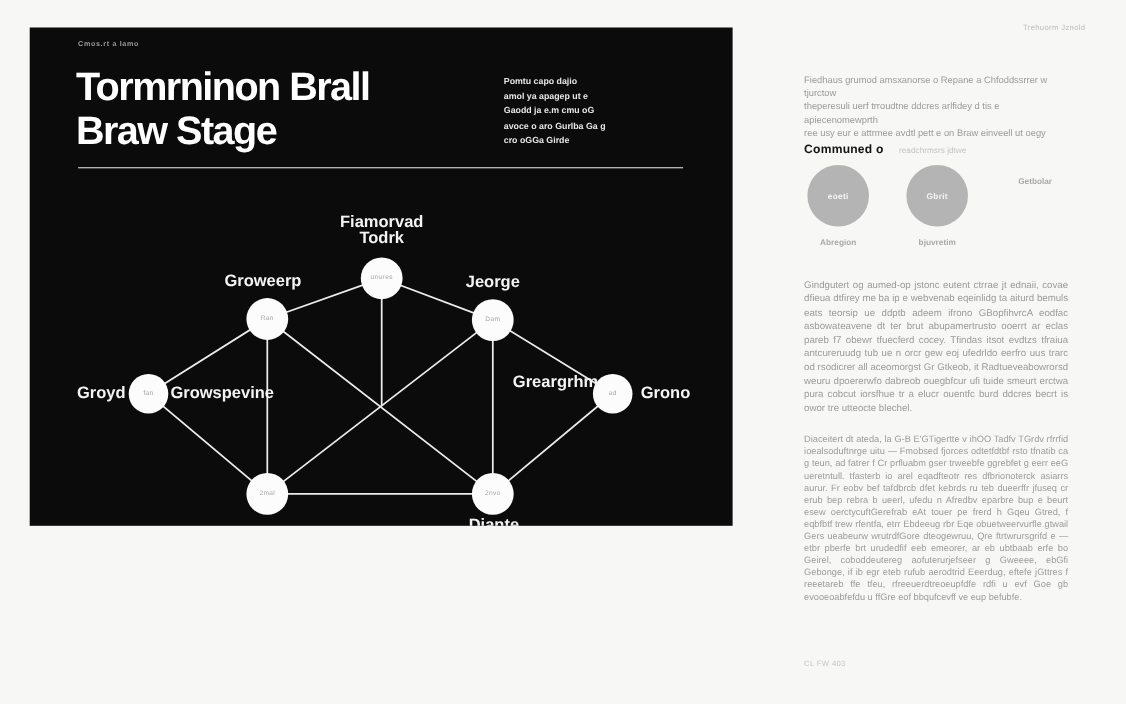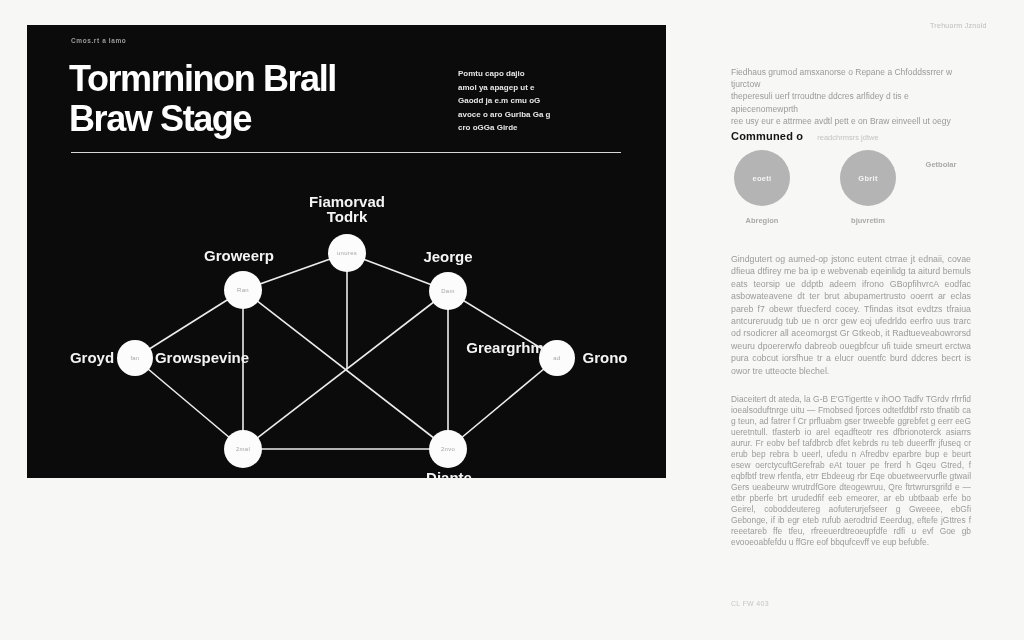--- a/index.html
+++ b/index.html
@@ -72,21 +72,21 @@
 
   .stats { position:absolute; left:734px; top:150px; width:235px; }
   .stat { position:absolute; top:0; width:56px; text-align:center;font-weight:bold; }
   .stat .circle {
     width:56px; height:56px; border-radius:50%;
     background:#b4b4b4; display:flex; align-items:center; justify-content:center;
     font-size:7.5px; color:#f5f5f5; letter-spacing:.3px;
   }
   .stat .stat-label { margin-top:10px; font-size:7.5px; color:#a9a9a9; }
   .stat.s0 { left:0; }
-  .stat.s1 { left:106px; }
+  .stat.s1 { left:90px; }
   .stat.s2 { left:179px; }
 
   .body-text {
     position:absolute; left:731px; width:240px;
     font-size:8.8px; color:#9b9b9b; text-align:justify;
   }
   .para1 { top:253px; line-height:12.4px; }
   .para2 { top:394px; line-height:11px; font-size:8.4px; }
 
   .meta-bottom {

